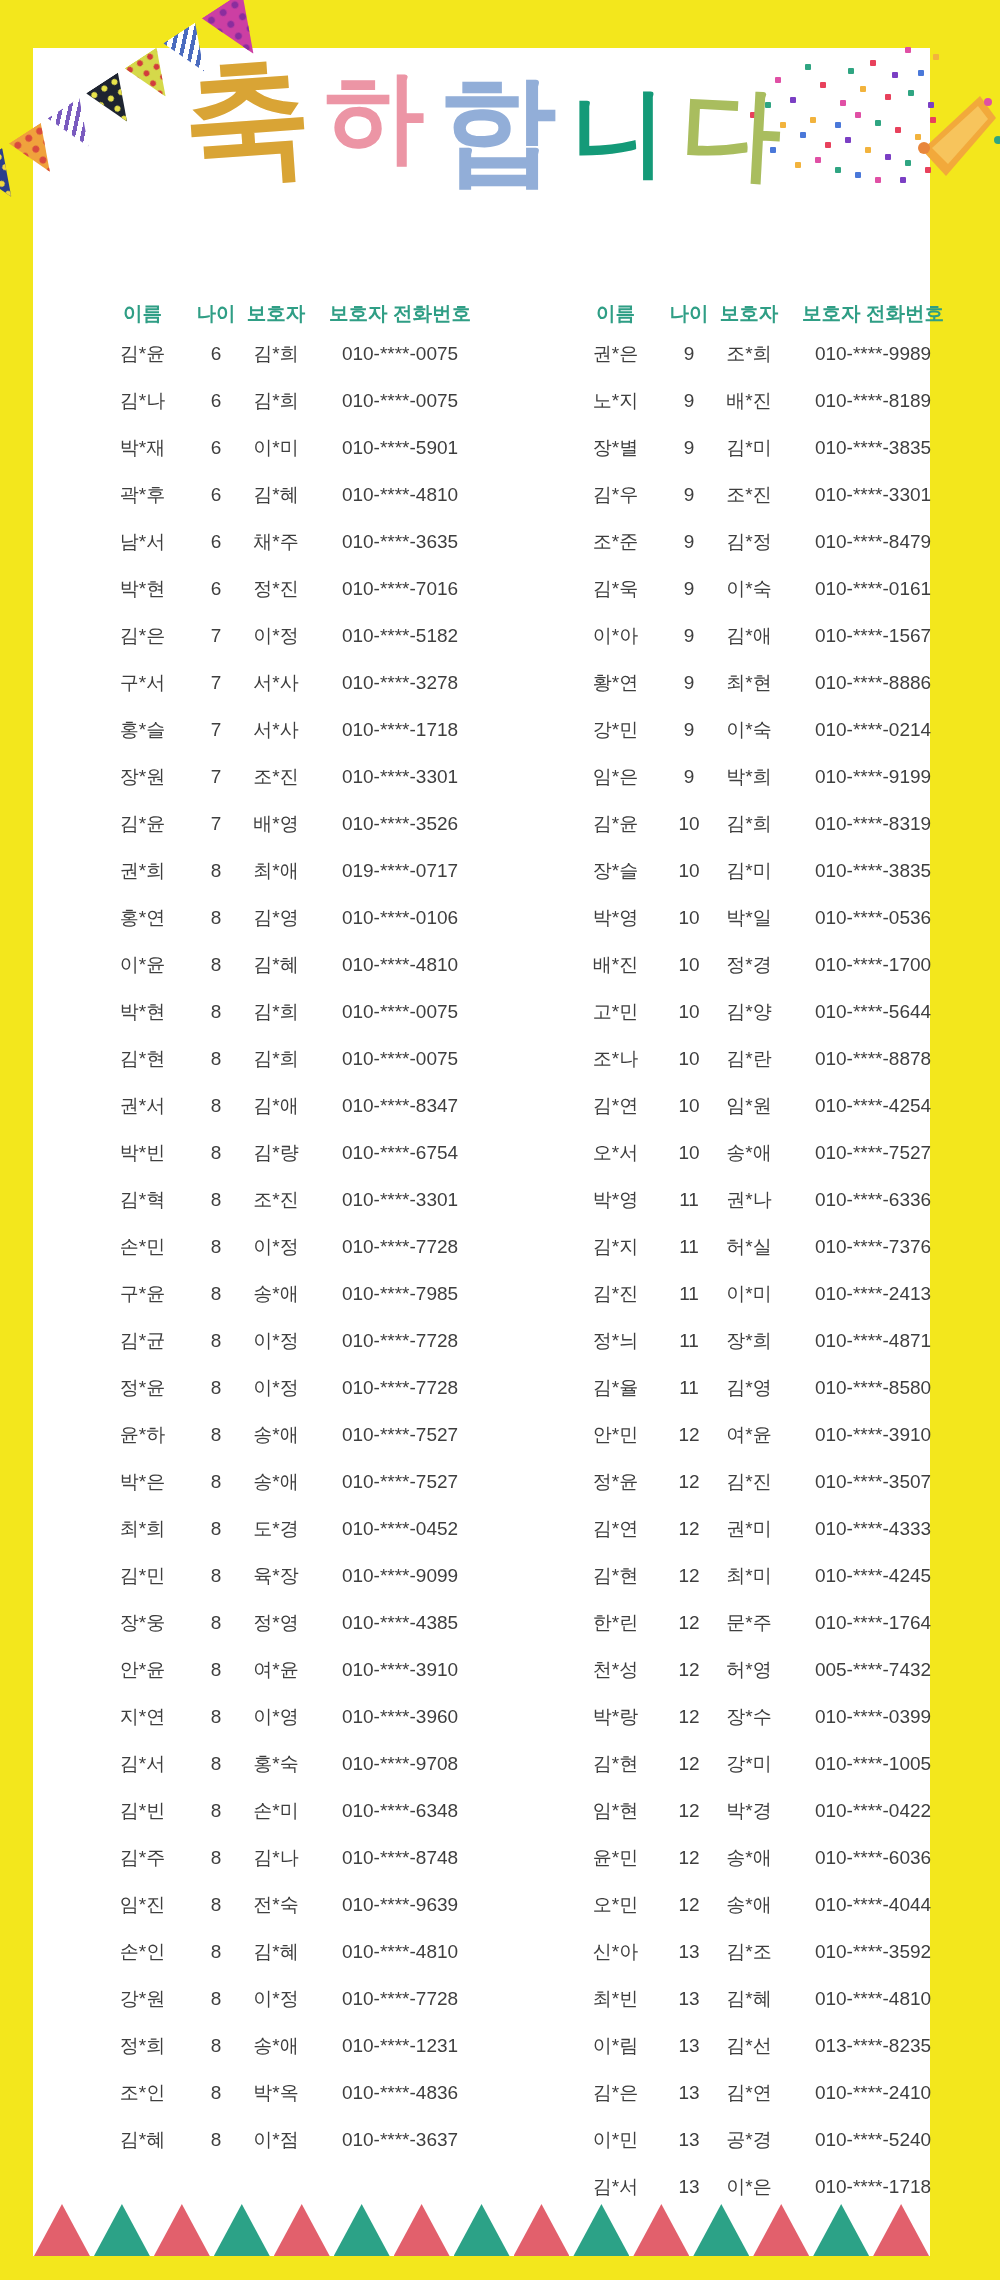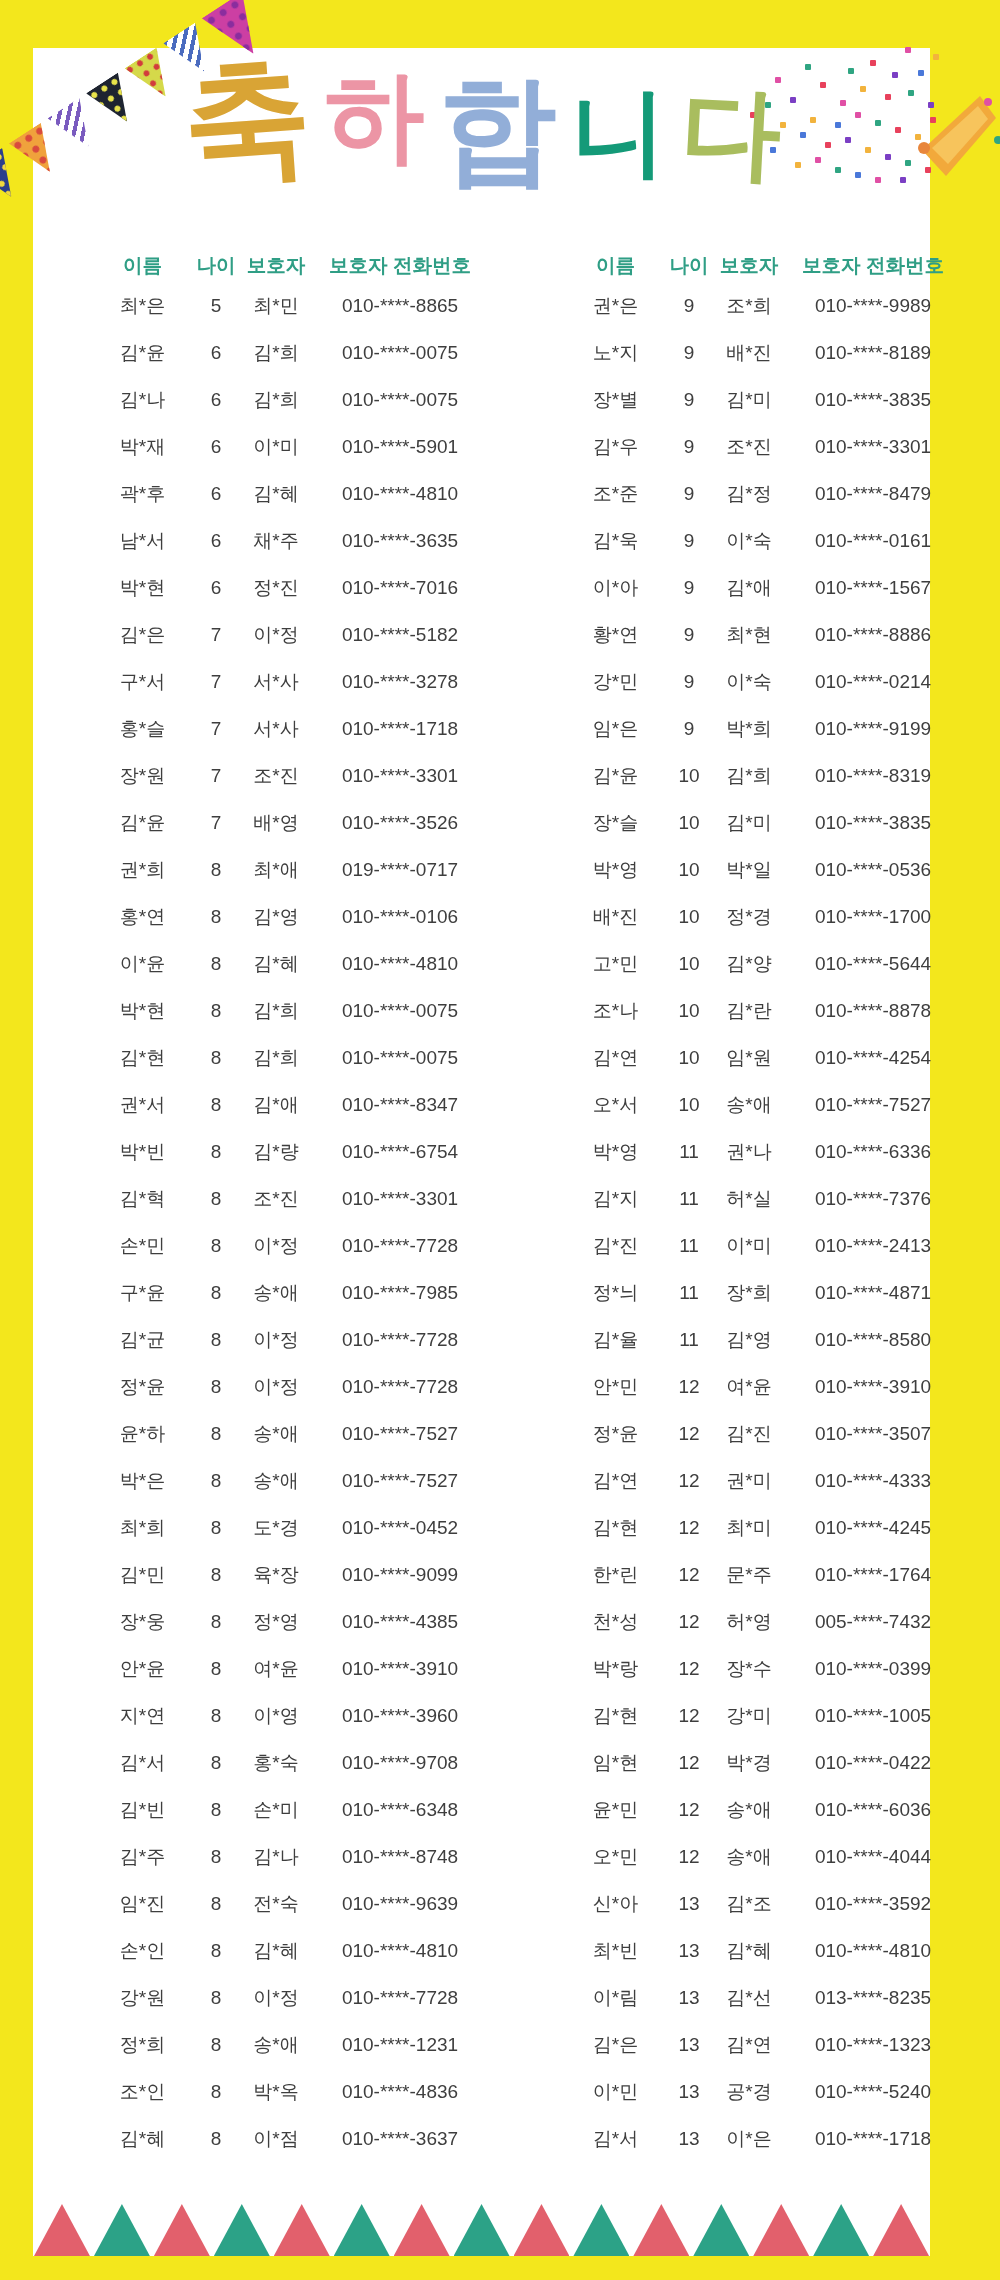--- a/index.html
+++ b/index.html
@@ -62,21 +62,21 @@
   }
   .trumpet { position:absolute; left:918px; top:92px; z-index:2; }
   
   .table { position:absolute; top:200px; width:395px; }
   .table-left  { left:57px; }
   .table-right { left:530px; }
   .thead, .row {
     display:grid; grid-template-columns:105px 42px 78px 170px;
     align-items:center; text-align:center;
   }
-  .thead { height:34px; font-size:19.5px; font-weight:bold; color:#2F9E85; }
+  .thead { height:34px; font-size:19.5px; font-weight:bold; color:#2F9E85;margin-top:48px; }
   .row   { height:47px; font-size:19px; color:#3E3E3E; }
   .cell  { white-space:nowrap; }
   
   .bunting-bottom {
     position:absolute; left:0; right:0; bottom:0; height:52px;
     display:flex; gap:4px; padding:0 1px;
   }
   .tri { flex:1; clip-path:polygon(50% 0,100% 100%,0 100%); }
   .tri.red   { background:#E2606C; }
   .tri.green { background:#2CA287; }
@@ -96,26 +96,20 @@
 
   <div class="table table-left">
     <div class="thead">
       <span class="cell">이름</span>
       <span class="cell">나이</span>
       <span class="cell">보호자</span>
       <span class="cell">보호자 전화번호</span>
     </div>
     <div>
         <div class="row">
-          <span class="cell">최*은</span>
-          <span class="cell">5</span>
-          <span class="cell">최*민</span>
-          <span class="cell">010-****-8865</span>
-        </div>
-        <div class="row">
           <span class="cell">김*윤</span>
           <span class="cell">6</span>
           <span class="cell">김*희</span>
           <span class="cell">010-****-0075</span>
         </div>
         <div class="row">
           <span class="cell">김*나</span>
           <span class="cell">6</span>
           <span class="cell">김*희</span>
           <span class="cell">010-****-0075</span>
@@ -572,21 +566,21 @@
         <div class="row">
           <span class="cell">이*림</span>
           <span class="cell">13</span>
           <span class="cell">김*선</span>
           <span class="cell">013-****-8235</span>
         </div>
         <div class="row">
           <span class="cell">김*은</span>
           <span class="cell">13</span>
           <span class="cell">김*연</span>
-          <span class="cell">010-****-1323</span>
+          <span class="cell">010-****-2410</span>
         </div>
         <div class="row">
           <span class="cell">이*민</span>
           <span class="cell">13</span>
           <span class="cell">공*경</span>
           <span class="cell">010-****-5240</span>
         </div>
         <div class="row">
           <span class="cell">김*서</span>
           <span class="cell">13</span>

